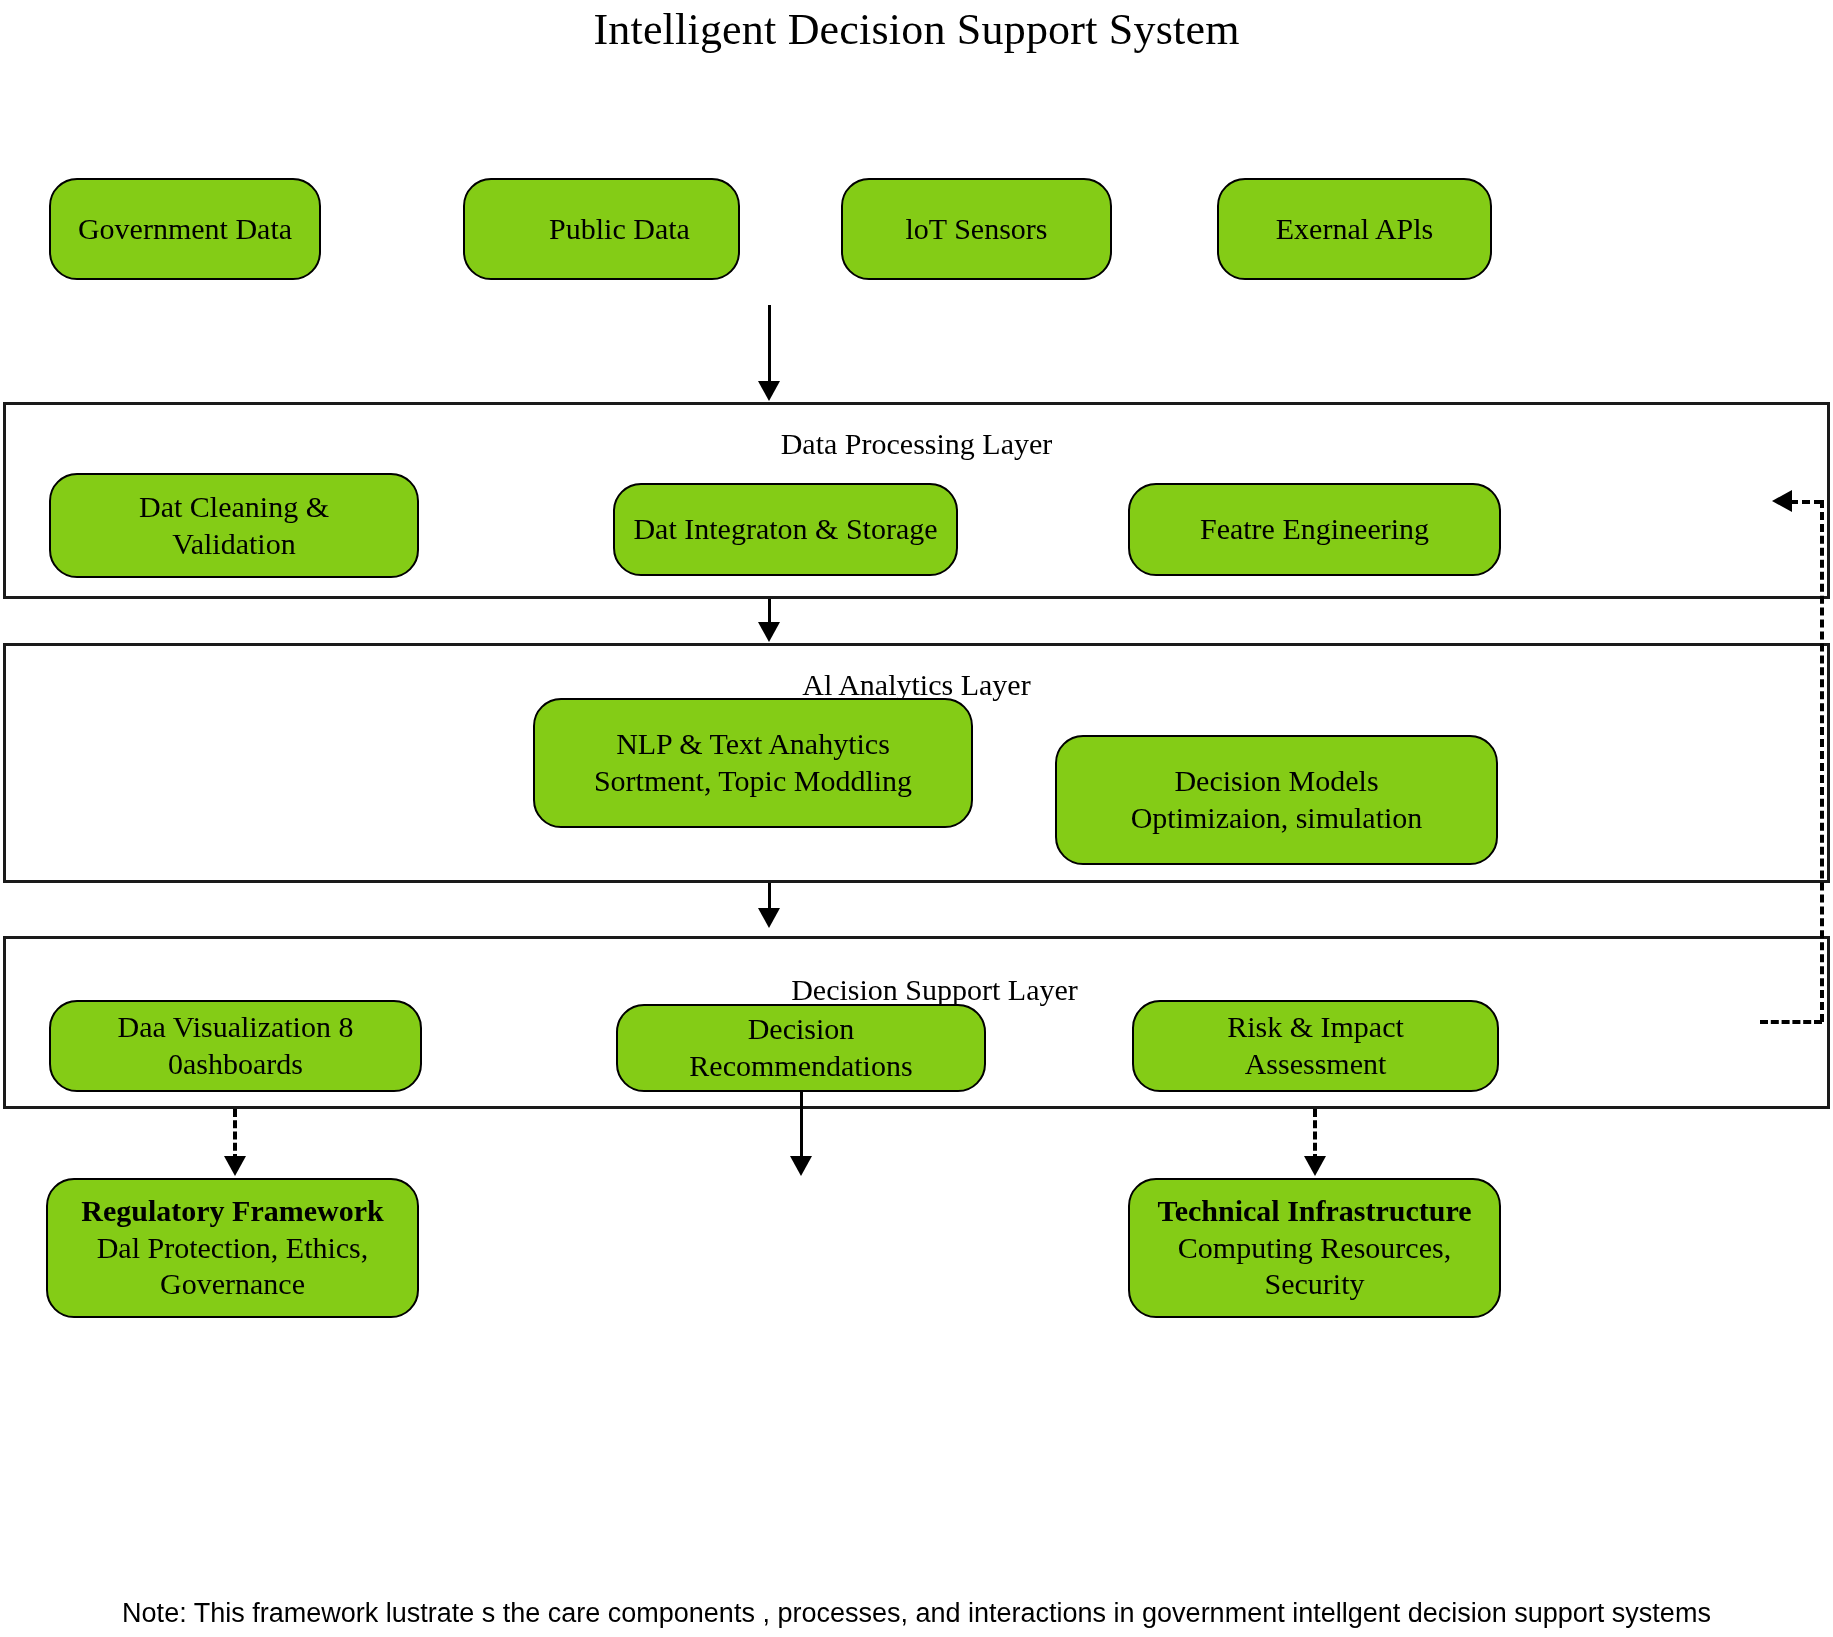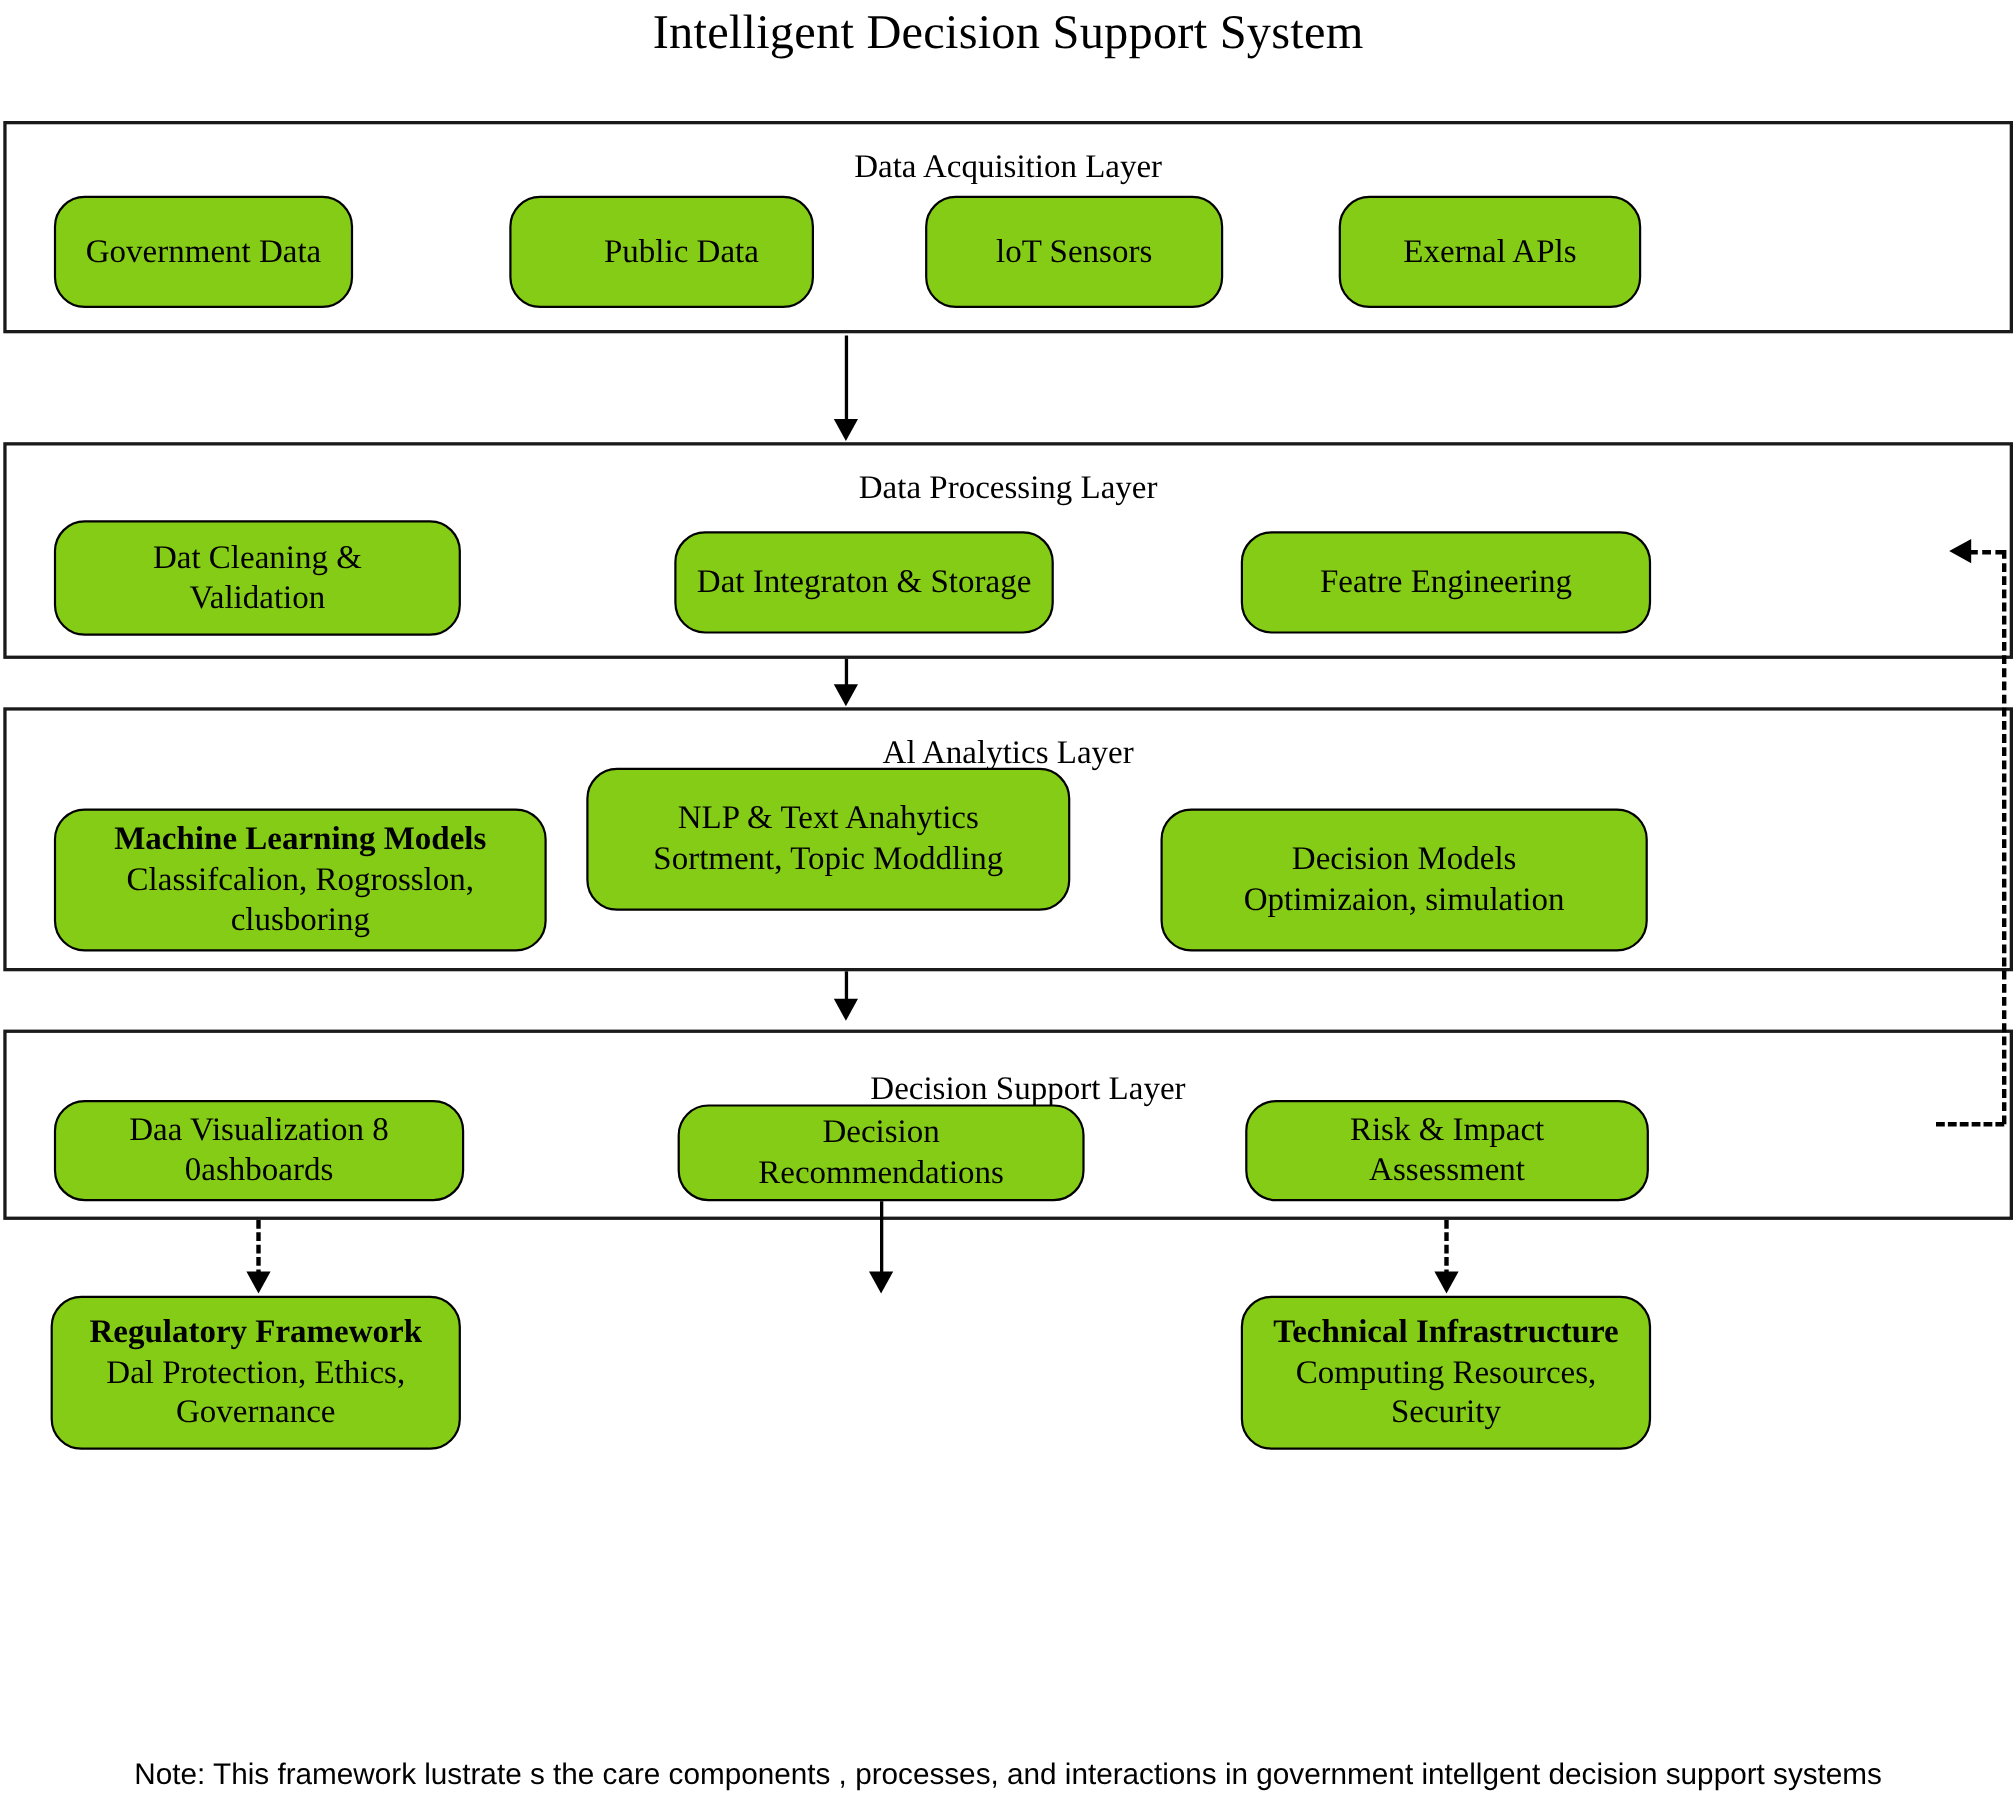--- a/index.html
+++ b/index.html
@@ -123,23 +123,20 @@
     white-space: nowrap;
   }
 </style>
 </head>
 <body>
 
 <div id="page">
 
   <div class="page-title">Intelligent Decision Support System</div>
 
-  <div class="layer" style="left:3px; top:110px; width:1827px; height:193px;">
-    <div class="layer-title" style="top:22px;">Data Acquisition Layer</div>
-  </div>
   <div class="node plain" style="left:49px; top:178px; width:272px; height:102px;">
     <span class="inner">Government Data</span>
   </div>
   <div class="node plain" style="left:463px; top:178px; width:277px; height:102px;padding-left:46px;">
     <span class="inner">Public Data</span>
   </div>
   <div class="node plain" style="left:841px; top:178px; width:271px; height:102px;">
     <span class="inner">loT Sensors</span>
   </div>
   <div class="node plain" style="left:1217px; top:178px; width:275px; height:102px;">
@@ -161,27 +158,20 @@
   </div>
   <div class="node plain" style="left:1128px; top:483px; width:373px; height:93px;">
     <span class="inner" style="white-space:pre-line;">Featre Engineering</span>
   </div>
 
   <div class="arrow-v" style="left:768px; top:599px; height:28px;"></div>
   <div class="arrow-head-down" style="left:758px; top:622px;"></div>
 
   <div class="layer" style="left:3px; top:643px; width:1827px; height:240px;">
     <div class="layer-title" style="top:22px;">Al Analytics Layer</div>
-  </div>
-  <div class="node" style="left:49px; top:735px; width:448px; height:130px;">
-    <span class="inner">
-      <span class="ttl">Machine Learning Models</span>
-      <span class="sub" style="white-space:pre-line;">Classifcalion, Rogrosslon,
-clusboring</span>
-    </span>
   </div>
   <div class="node plain" style="left:533px; top:698px; width:440px; height:130px;">
     <span class="inner">
       <span class="sub">NLP &amp; Text Anahytics</span>
       <span class="sub" style="white-space:pre-line;">Sortment, Topic Moddling</span>
     </span>
   </div>
   <div class="node plain" style="left:1055px; top:735px; width:443px; height:130px;">
     <span class="inner">
       <span class="sub">Decision Models</span>

